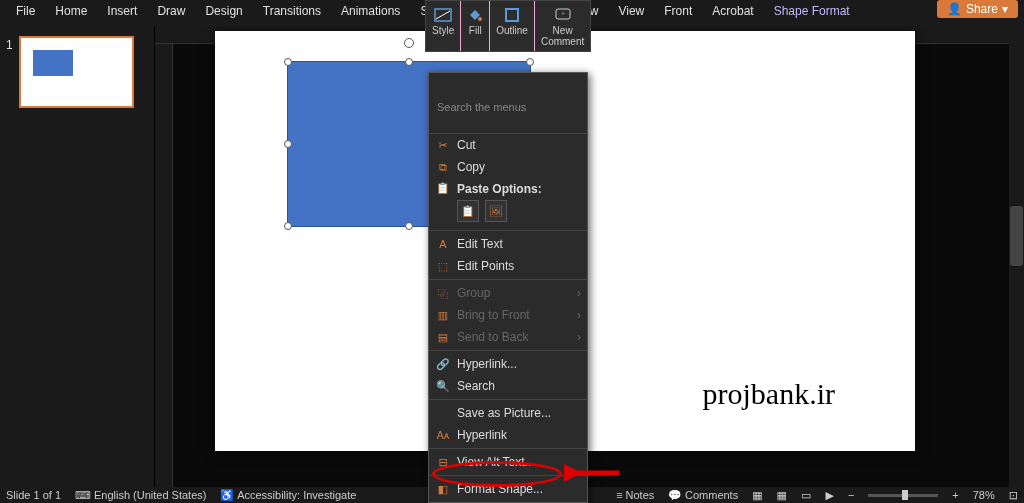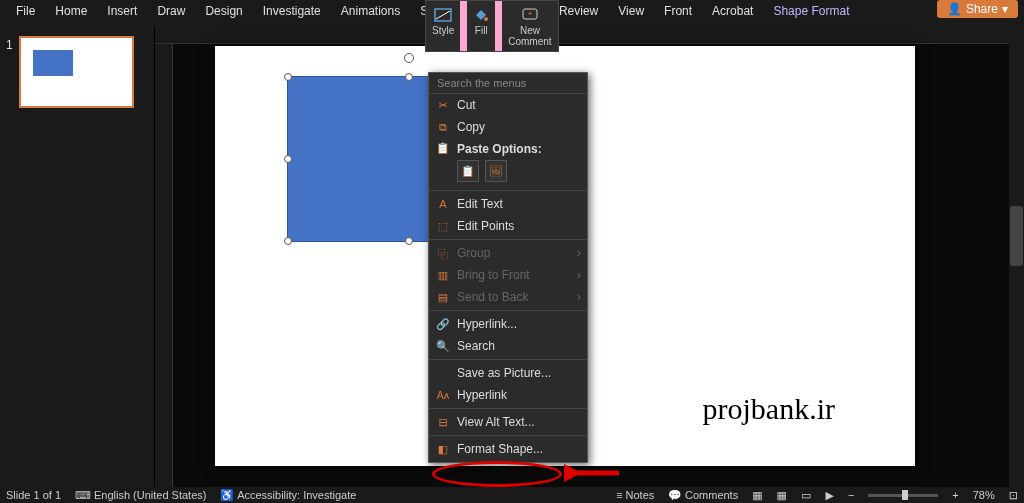--- a/index.html
+++ b/index.html
@@ -7,57 +7,57 @@
 
 
 .menubar { height: 26px; background: #1a1a1a; display: flex; align-items: flex-start; padding: 0 6px; font-size: 12px; }
 .menubar .menu-item { padding: 4px 10px; cursor: pointer; color: #e0e0e0; }
 .menubar .menu-item.active { color: #c4b5fd; }
 .menubar .spacer { flex: 1; }
 .share-btn { background: #d97a3a; color: #fff; padding: 2px 10px; border-radius: 3px; font-size: 12px; display: flex; align-items: center; gap: 4px; }
 
 
 .mini-toolbar { position: absolute; top: 0; left: 425px; background: #2b2b2b; border: 1px solid #444; display: flex; z-index: 5; }
-.mini-toolbar .tb-item { padding: 4px 6px; text-align: center; font-size: 10px; color: #ccc; border-right: 7px solid #f9a8d4; }
+.mini-toolbar .tb-item { padding: 4px 6px; text-align: center; font-size: 10px; color: #ccc; border-right: 1px solid #f9a8d4; }
 .mini-toolbar .tb-item:last-child { border-right: none; }
 .mini-toolbar .tb-item .ico { height: 20px; display: flex; align-items: center; justify-content: center; }
 
 
 .main { position: absolute; top: 26px; left: 0; right: 0; bottom: 16px; display: flex; background: #000; }
 .thumb-panel { width: 155px; background: #1a1a1a; padding: 10px 6px; border-right: 1px solid #000; }
 .thumb-row { display: flex; gap: 6px; }
 .thumb-num { font-size: 12px; color: #e0e0e0; padding-top: 2px; }
 .thumb { width: 115px; height: 72px; background: #fff; border: 2px solid #d97a3a; position: relative; }
 .thumb .mini-shape { position: absolute; top: 12px; left: 12px; width: 40px; height: 26px; background: #4472c4; }
 
 .canvas-area { flex: 1; background: #0a0a0a; position: relative; overflow: hidden; }
 .ruler-h { position: absolute; top: 0; left: 0; right: 0; height: 18px; background: #1a1a1a; border-bottom: 1px solid #333; }
 .ruler-v { position: absolute; top: 18px; left: 0; bottom: 0; width: 18px; background: #1a1a1a; border-right: 1px solid #333; }
-.slide { position: absolute; top: 20px; left: 60px; width: 700px; height: 420px; background: #fff; box-shadow: 0 0 12px rgba(0,0,0,0.6); }
+.slide { position: absolute; top: 5px; left: 60px; width: 700px; height: 420px; background: #fff; box-shadow: 0 0 12px rgba(0,0,0,0.6); }
 .shape { position: absolute; top: 30px; left: 72px; width: 244px; height: 166px; background: #4472c4; border: 1px solid #2e5396; }
 .handle { width: 8px; height: 8px; background: #fff; border: 1px solid #555; border-radius: 50%; position: absolute; }
 .h-tl { top: -4px; left: -4px; } .h-t { top: -4px; left: 50%; margin-left: -4px; } .h-tr { top: -4px; right: -4px; }
 .h-l { top: 50%; left: -4px; margin-top: -4px; } .h-r { top: 50%; right: -4px; margin-top: -4px; }
 .h-bl { bottom: -4px; left: -4px; } .h-b { bottom: -4px; left: 50%; margin-left: -4px; } .h-br { bottom: -4px; right: -4px; }
 .rot { width: 10px; height: 10px; border: 1px solid #555; border-radius: 50%; background: #fff; position: absolute; top: -24px; left: 50%; margin-left: -5px; }
 .watermark { position: absolute; bottom: 40px; right: 80px; font-family: "Segoe Script", cursive; font-size: 30px; color: #000; }
 
 
 .notes-bar { position: absolute; left: 155px; right: 0; bottom: 0; height: 20px; background: #1a1a1a; border-top: 1px solid #333; display: flex; align-items: center; padding: 0 10px; font-size: 12px; color: #888; }
 
 
 .statusbar { position: absolute; bottom: 0; left: 0; right: 0; height: 16px; background: #1a1a1a; display: flex; align-items: center; font-size: 11px; color: #ccc; padding: 0 6px; gap: 14px; }
 .statusbar .spacer { flex: 1; }
 .statusbar .sb-item { display: flex; align-items: center; gap: 3px; }
 .zoom-slider { width: 70px; height: 3px; background: #555; position: relative; }
 .zoom-slider .knob { width: 6px; height: 10px; background: #ccc; position: absolute; top: -4px; left: 48%; }
 
 
 .ctx { position: absolute; top: 72px; left: 428px; width: 160px; background: #2b2b2b; border: 1px solid #555; box-shadow: 2px 2px 8px rgba(0,0,0,0.6); z-index: 10; font-size: 12px; padding-bottom: 2px; }
-.ctx .search { padding: 4px 8px; color: #888; border-bottom: 1px solid #444; font-size: 11px; }
+.ctx .search { padding: 20px 8px; color: #888; border-bottom: 1px solid #444; font-size: 11px; margin-top: 8px; }
 .ctx .item { padding: 4px 6px 4px 28px; position: relative; color: #ddd; display: flex; align-items: center; }
 .ctx .item.disabled { color: #666; }
 .ctx .item.sub::after { content: "›"; position: absolute; right: 6px; color: inherit; }
 .ctx .sep { height: 1px; background: #444; margin: 2px 0; }
 .ctx .section-label { padding: 4px 6px 2px 28px; color: #ddd; font-weight: bold; font-size: 12px; }
 .ctx .paste-row { padding: 2px 6px 6px 28px; display: flex; gap: 6px; }
 .ctx .paste-ico { width: 22px; height: 22px; border: 1px solid #555; background: #333; display: flex; align-items: center; justify-content: center; font-size: 11px; color: #d97a3a; }
 .ctx .ico-slot { position: absolute; left: 6px; width: 16px; text-align: center; font-size: 11px; color: #d97a3a; }
 
 
@@ -69,21 +69,21 @@
 </style>
 </head>
 <body>
 
 <div class="menubar">
   <div class="menu-item">File</div>
   <div class="menu-item">Home</div>
   <div class="menu-item">Insert</div>
   <div class="menu-item">Draw</div>
   <div class="menu-item">Design</div>
-  <div class="menu-item">Investigate</div>
+  <div class="menu-item">Transitions</div>
   <div class="menu-item">Animations</div>
   <div class="menu-item">Slide Show</div>
   <div class="menu-item">Record</div>
   <div class="menu-item">Review</div>
   <div class="menu-item">View</div>
   <div class="menu-item">Front</div>
   <div class="menu-item">Acrobat</div>
   <div class="menu-item active">Shape Format</div>
   <div class="spacer"></div>
   <div class="share-btn">
@@ -104,20 +104,28 @@
     <div>Style</div>
   </div>
   <div class="tb-item">
     <div class="ico">
         <svg width="16" height="16">
           <path d="M3 8 L8 3 L13 8 L8 13 Z" fill="#5b9bd5"></path>
           <circle cx="13" cy="12" r="2" fill="#d97a3a"></circle>
         </svg>
       </div>
     <div>Fill</div>
+  </div>
+  <div class="tb-item">
+    <div class="ico">
+        <svg width="16" height="16">
+          <rect x="2" y="2" width="12" height="12" fill="none" stroke="#5b9bd5" stroke-width="2"></rect>
+        </svg>
+      </div>
+    <div>Outline</div>
   </div>
   <div class="tb-item">
     <div class="ico">
         <svg width="16" height="14">
           <rect x="1" y="1" width="14" height="10" rx="2" fill="none" stroke="#ccc"></rect>
           <text x="8" y="8" font-size="8" fill="#d97a3a" text-anchor="middle">+</text>
         </svg>
       </div>
     <div style="white-space:pre-line">New
 Comment</div>

